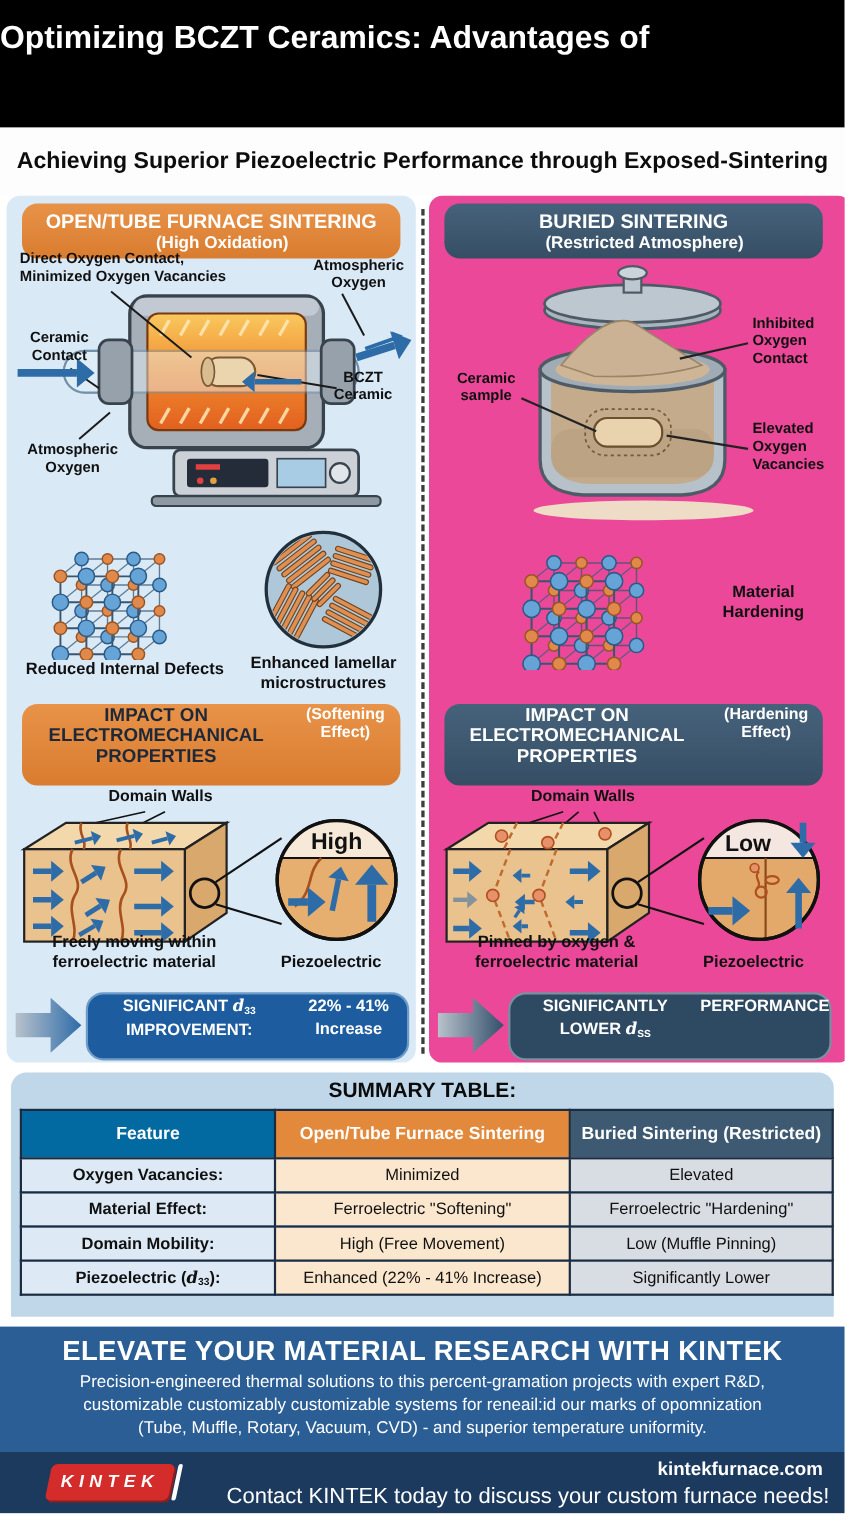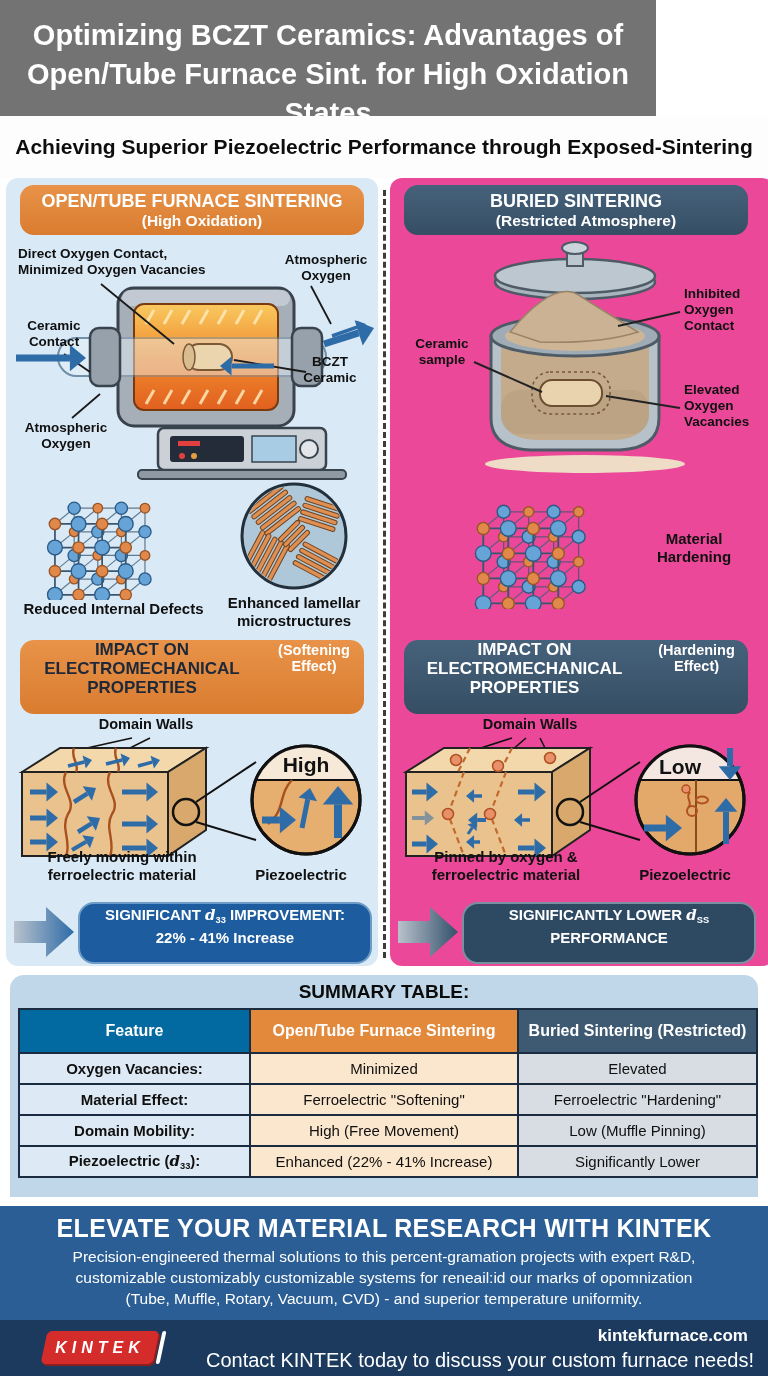--- a/index.html
+++ b/index.html
@@ -1,21 +1,21 @@
 <!DOCTYPE html>
 <html><head>
 <meta charset="utf-8">
 <style>
   html,body{margin:0;padding:0;background:#fff;}
   .page{position:relative;width:768px;height:1376px;background:#ffffff;
         font-family:"Liberation Sans",sans-serif;overflow:hidden;color:#101010;}
 
   
-  .hdr{position:absolute;left:0;top:0;width:656px;height:116px;background:#737373;
-       color:#fff;text-align:center;}
+  .hdr{position:absolute;left:0;top:0;width:768px;height:116px;background:#000000;
+       color:#fff;}
   .hdr .t{padding-top:16px;font-size:29px;font-weight:700;line-height:1.35;}
   .subt{position:absolute;left:0;top:116px;width:768px;height:62px;background:#FDFDFD;
         display:flex;align-items:center;justify-content:center;
         font-size:21px;font-weight:700;color:#0d0d0d;}
 
   
   .panel{position:absolute;top:178px;width:372px;height:788px;border-radius:12px;}
   .panel.left{left:6px;background:#D9E9F6;}
   .panel.right{left:390px;background:#ec4899;padding-left:12px;}
   .divider{position:absolute;left:383px;top:190px;height:768px;border-left:3px dashed #3c3c3c;}
@@ -37,29 +37,29 @@
   .impact.orange .t1{color:#1E2838;}
   .impact .t2{font-size:14.5px;margin-top:2px;}
 
   .lbl{position:absolute;font-weight:700;font-size:13.5px;color:#101010;line-height:1.18;
        white-space:pre-line;}
   .lbl.center{text-align:center;}
   .cap{position:absolute;font-weight:700;font-size:15px;color:#101010;text-align:center;
        line-height:1.22;white-space:pre-line;}
 
   .area{position:absolute;left:0;width:372px;}
-  .furnace-area{top:64px;height:242px;}
+  .furnace-area{top:45px;height:242px;}
   .crucible-area{top:62px;height:240px;}
   .micro-area{top:300px;height:160px;}
   .domain-area{top:538px;height:184px;}
   .callout-area{top:724px;height:62px;}
 
   .callout-pill{position:absolute;left:72px;top:0;width:290px;height:58px;border-radius:16px;
-        color:#fff;font-weight:700;text-align:center;display:flex;flex-direction:column;
-        justify-content:flex-start;font-size:15px;line-height:1.4;}
+        color:#fff;font-weight:700;text-align:center;display:flex;flex-direction:row;
+        justify-content:flex-end;font-size:15px;line-height:1.4;}
   .callout-pill.blue{background:#1D5C9E;border:2px solid #6D9CC8;}
   .callout-pill.slate{background:#2E4A63;border:2px solid #78909F;}
   .sub{font-size:0.62em;vertical-align:-0.28em;font-weight:700;}
   .d-ital{font-style:italic;font-family:"DejaVu Serif",serif;}
 
   
   .summary{position:absolute;left:10px;top:975px;width:748px;height:222px;background:#BFD7E9;
            border-radius:14px 14px 0 0;}
   .summary .title{position:absolute;left:0;top:6px;width:748px;text-align:center;
                   font-size:19px;font-weight:700;color:#0b0b0b;}
@@ -92,21 +92,20 @@
   svg text{font-family:"Liberation Sans",sans-serif;}
 </style>
 </head>
 <body>
 
 <div class="page">
 
   <div class="hdr">
     <div class="t">
       <span>Optimizing BCZT Ceramics: Advantages of</span><br>
-      <span>Open/Tube Furnace Sint. for High Oxidation States</span>
     </div>
   </div>
   <div class="subt">Achieving Superior Piezoelectric Performance through Exposed-Sintering</div>
 
   <div class="panel left">
     <div class="pill orange">
       <div class="t1">OPEN/TUBE FURNACE SINTERING</div>
       <div class="t2">(High Oxidation)</div>
     </div>
 

